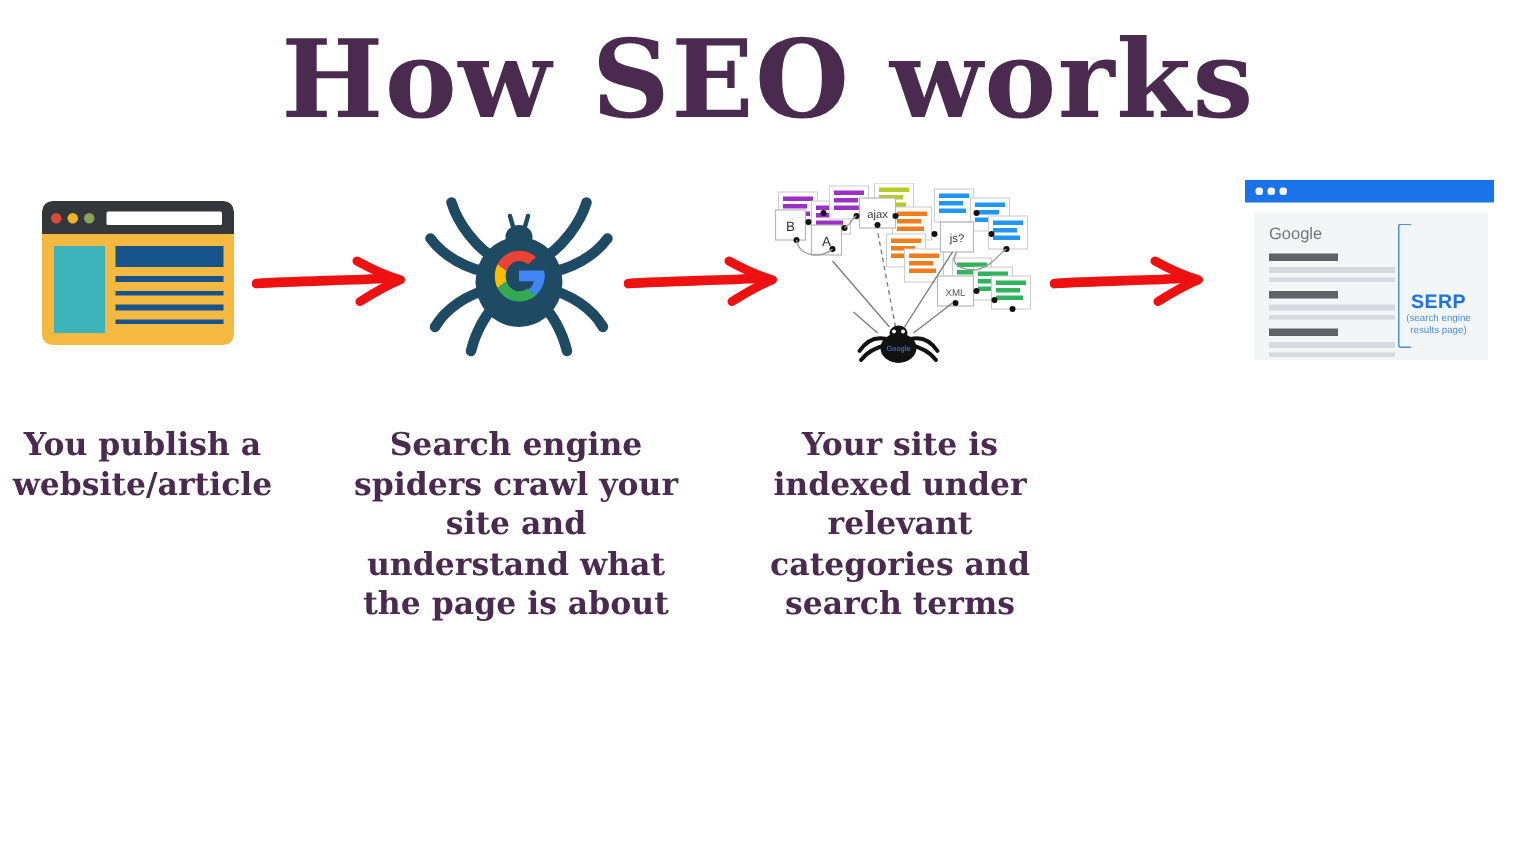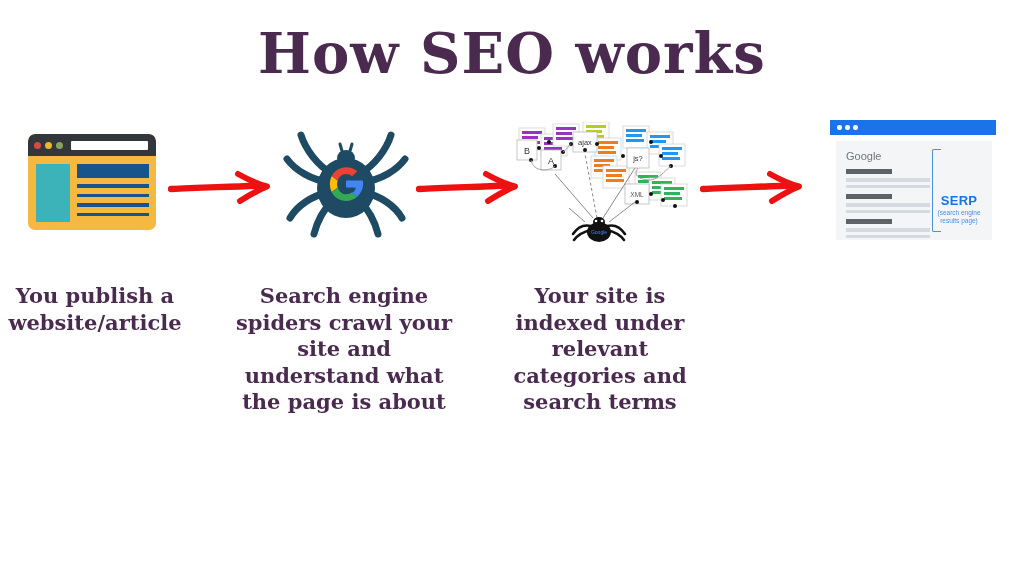--- a/index.html
+++ b/index.html
@@ -18,21 +18,21 @@
 
   
   .title {
     position: absolute;
     top: 8px;
     left: 0;
     width: 1024px;
     text-align: center;
     font-family: "DejaVu Serif", "Liberation Serif", serif;
     font-weight: bold;
-    font-size: 56px;
+    font-size: 72px;
     line-height: 90px;
     letter-spacing: 1px;
     color: #4a2b4f;
     white-space: nowrap;
   }
 
   
   .stage-row {
     position: absolute;
     top: 112px;

